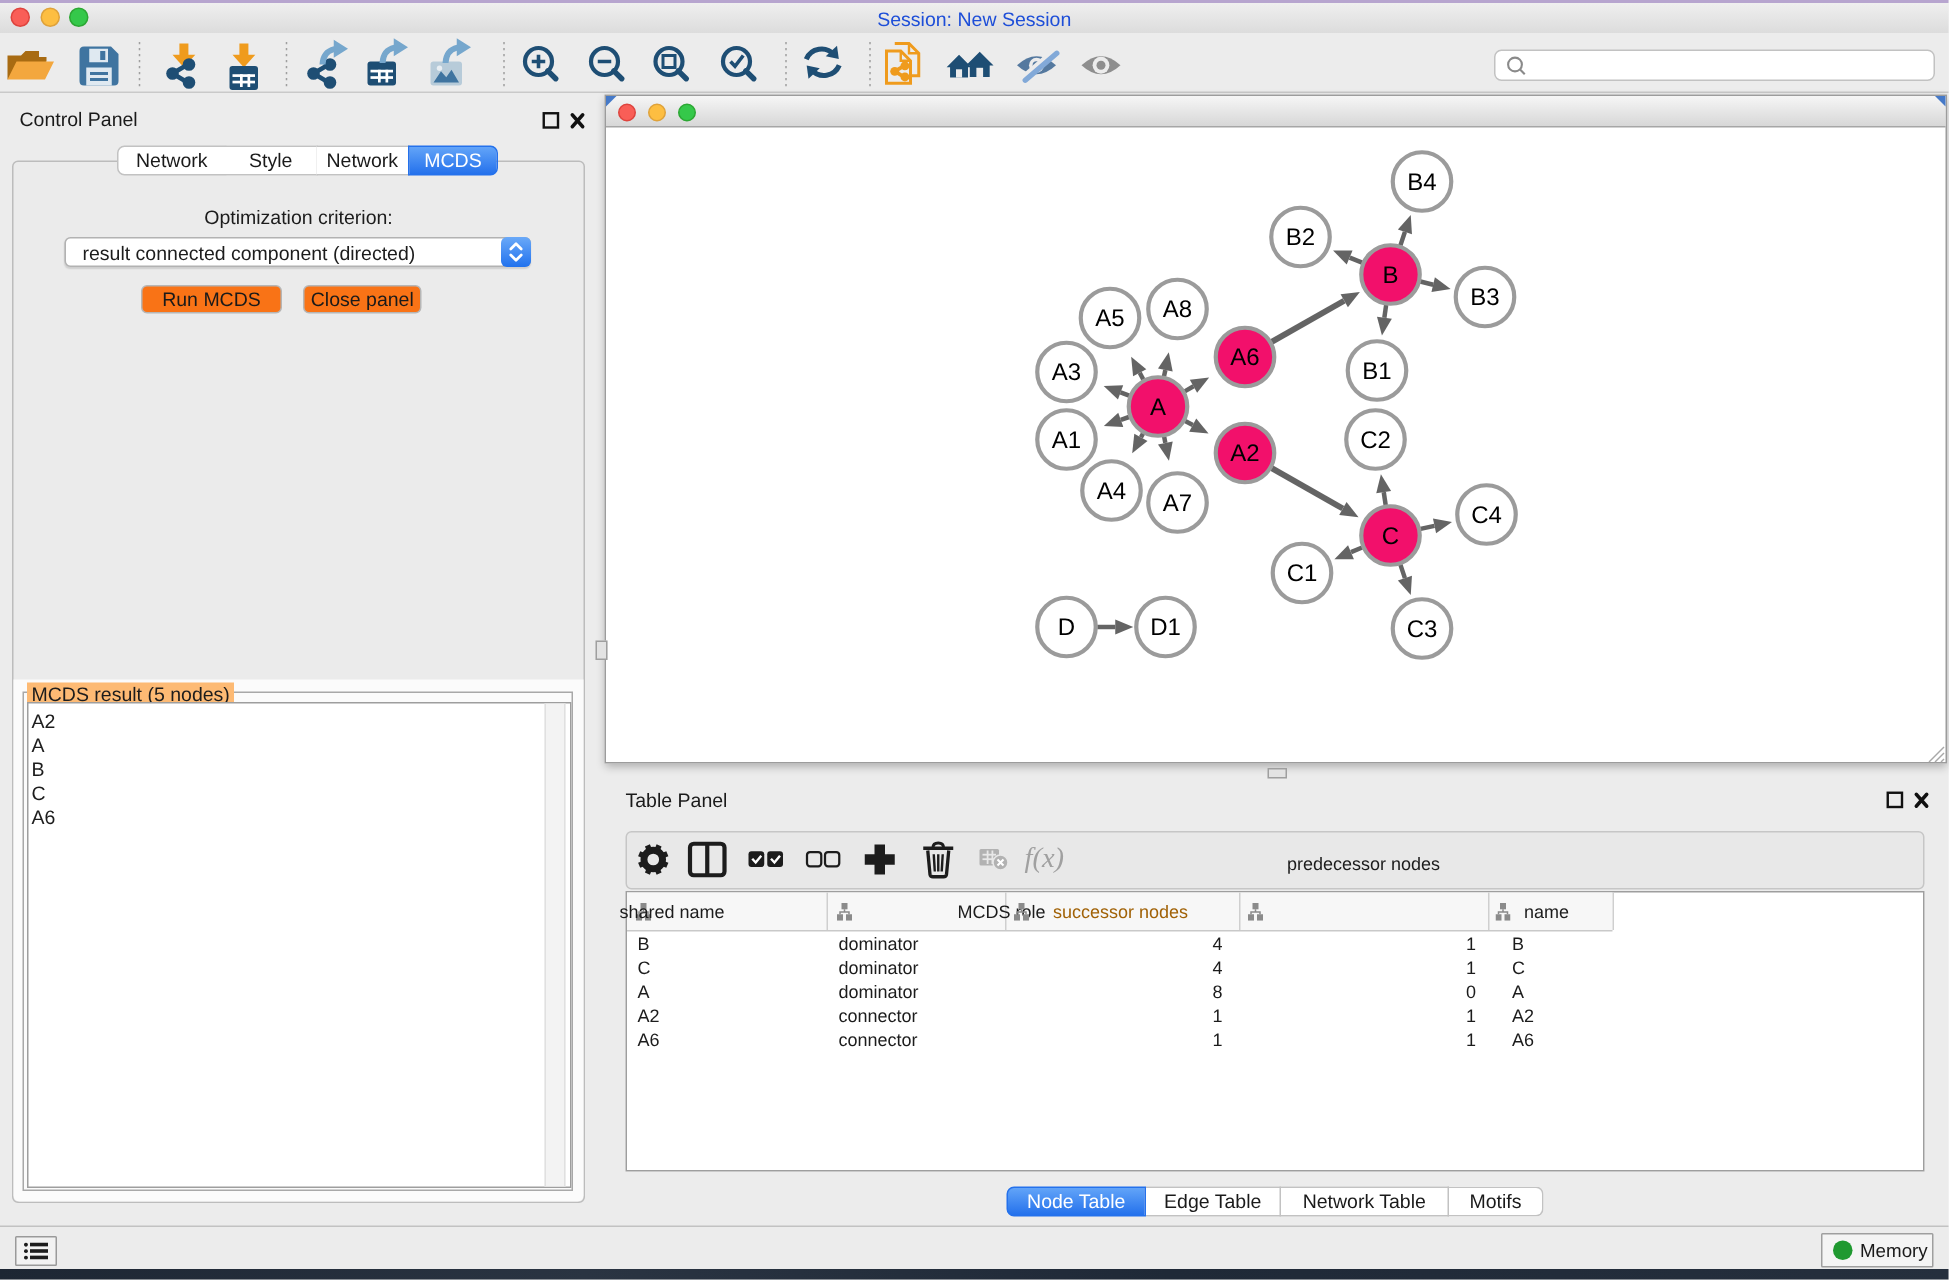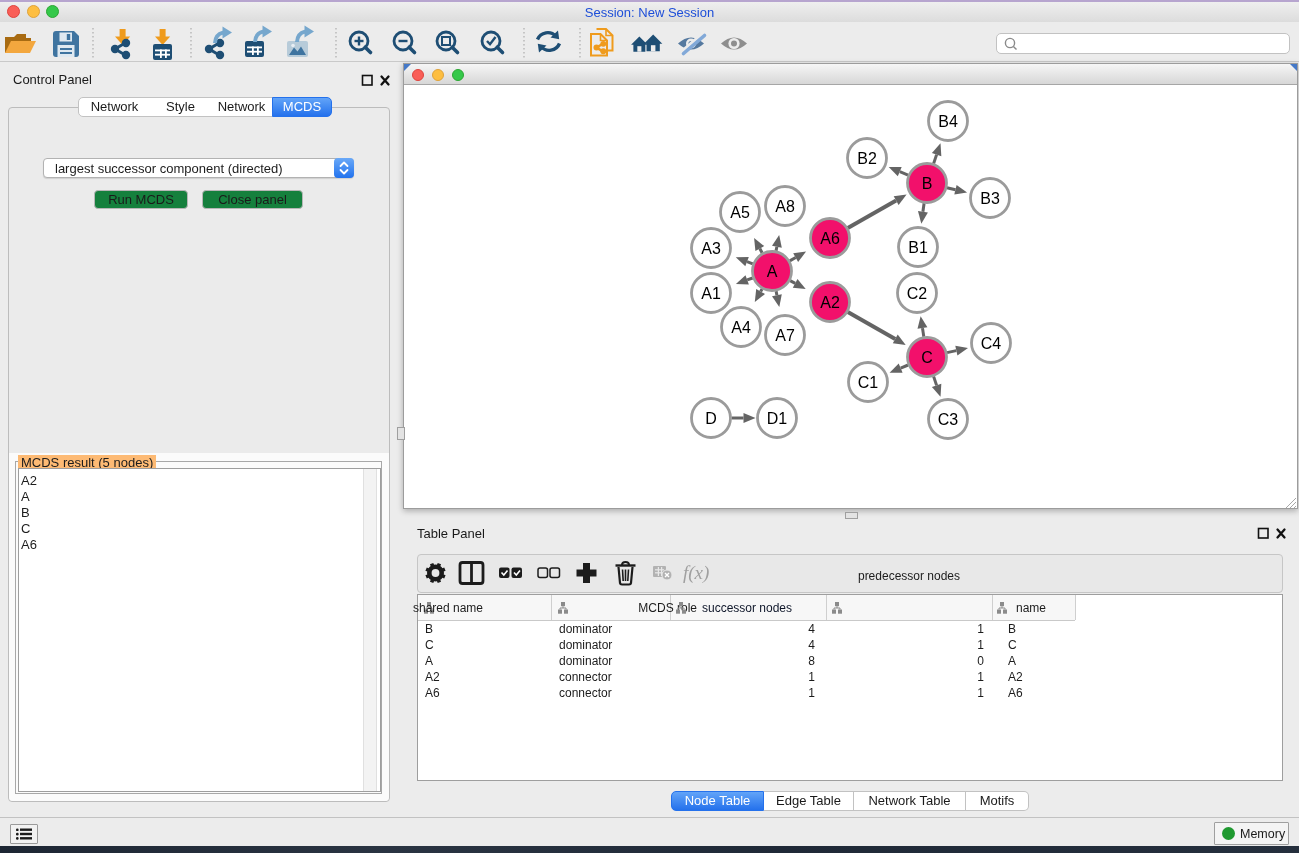--- a/index.html
+++ b/index.html
@@ -1,20 +1,20 @@
 <!DOCTYPE html>
 <html><head><meta charset="utf-8"><style>
 *{margin:0;padding:0;box-sizing:border-box}
 body{width:1299px;height:853px;overflow:hidden}
 #root{position:relative;width:1299px;height:853px;background:#ececec;font-family:"Liberation Sans",sans-serif;color:#1c1c1c}
 .abs{position:absolute}
 .tl{position:absolute;width:12px;height:12px;border-radius:50%}
 .tab{position:absolute;background:#fff;border:1px solid #c2c2c2;font-size:13px;color:#1a1a1a;text-align:center;line-height:18px;height:20px}
 .tabsel{background:linear-gradient(#62a4f8,#2471ec);color:#fff;border-color:#2471ec}
-.btn{position:absolute;background:#15803d;border:1px solid #b6b6b6;border-radius:4px;font-size:13px;text-align:center;color:#1a1a1a}
+.btn{position:absolute;background:#f97316;border:1px solid #b6b6b6;border-radius:4px;font-size:13px;text-align:center;color:#1a1a1a}
 </style></head><body>
 <div id="root">
 <div class="abs" style="left:0;top:0;width:1299px;height:2px;background:#b7a5cf"></div>
 <div class="abs" style="left:0;top:2px;width:1299px;height:20px;background:linear-gradient(#efefef,#dcdcdc)"></div>
 <div class="tl" style="width:13px;height:13px;left:7px;top:5px;background:#f95e57;border:1px solid #de443e"></div>
 <div class="tl" style="width:13px;height:13px;left:27px;top:5px;background:#fdbe41;border:1px solid #dfa23a"></div>
 <div class="tl" style="width:13px;height:13px;left:46px;top:5px;background:#35c84a;border:1px solid #2ca733"></div>
 <div class="abs" style="left:0;top:5px;width:1299px;text-align:center;font-size:13px;color:#1d4ed8">Session: New Session</div>
 <div class="abs" style="left:0;top:22px;width:1299px;height:40px;background:#ececec;border-bottom:1px solid #c9c9c9"></div>
 <svg class="abs" style="left:0;top:22px" width="790" height="41" fill="none">
@@ -155,29 +155,30 @@
     <svg class="abs" style="left:361px;top:74px" width="32" height="14">
       <rect x="1.5" y="1.5" width="9.5" height="9.5" fill="none" stroke="#111" stroke-width="1.6"></rect>
       <path d="M20.5 2.5 L27.5 10.5 M27.5 2.5 L20.5 10.5" stroke="#111" stroke-width="2.3" stroke-linecap="round"></path>
     </svg>
     <div class="abs" style="left:8px;top:107px;width:382px;height:695px;border:1px solid #bcbcbc;border-radius:4px;background:#ebebeb"></div>
     <div class="abs" style="left:9px;top:453px;width:380px;height:348px;background:#fbfbfb;border-radius:0 0 4px 4px"></div>
     <div class="tab" style="left:78px;top:97px;width:73px;border-radius:5px 0 0 5px">Network</div>
     <div class="tab" style="left:150px;top:97px;width:62px;border-left:none">Style</div>
     <div class="tab" style="left:211px;top:97px;width:62px;border-left:none">Network</div>
     <div class="tab tabsel" style="left:272px;top:97px;width:60px;border-radius:0 5px 5px 0">MCDS</div>
+    <div class="abs" style="left:8px;top:137px;width:382px;text-align:center;font-size:13px">Optimization criterion:</div>
     <div class="abs" style="left:43px;top:158px;width:311px;height:20px;background:#fff;border:1px solid #b2b2b2;border-radius:4px;box-shadow:0 1px 1px rgba(0,0,0,0.12)"></div>
-    <div class="abs" style="left:55px;top:161px;font-size:13px">largest successor component (directed)</div>
+    <div class="abs" style="left:55px;top:161px;font-size:13px">result connected component (directed)</div>
     <div class="abs" style="left:334px;top:158px;width:20px;height:20px;background:linear-gradient(#6aa9f8,#2172ee);border-radius:4px;"></div>
     <svg class="abs" style="left:334px;top:158px" width="20" height="20" fill="none" stroke="#fff" stroke-width="1.8" stroke-linecap="round" stroke-linejoin="round">
       <path d="M6.5 8 L10 4.5 L13.5 8"></path>
       <path d="M6.5 12 L10 15.5 L13.5 12"></path>
     </svg>
     <div class="btn" style="left:94px;top:190px;width:94px;height:19px;line-height:17px">Run MCDS</div>
-    <div class="btn" style="left:202px;top:190px;width:101px;height:19px;line-height:17px">Close panel</div>
+    <div class="btn" style="left:202px;top:190px;width:79px;height:19px;line-height:17px">Close panel</div>
     <div class="abs" style="left:15px;top:461px;width:367px;height:333px;border:1px solid #a8a8a8"></div>
     <div class="abs" style="left:18px;top:455px;font-size:13px;background:#fdba74;padding:0 3px">MCDS result (5 nodes)</div>
     <div class="abs" style="left:18px;top:468px;width:363px;height:324px;background:#fff;border:1px solid #9e9e9e"></div>
     <div class="abs" style="left:363px;top:469px;width:14px;height:322px;background:#f3f3f3;border-left:1px solid #e0e0e0;border-right:1px solid #e0e0e0"></div>
     <div class="abs" style="left:21px;top:473px;font-size:13px;line-height:16px">
       <div style="height:16px">A2</div>
       <div style="height:16px">A</div>
       <div style="height:16px">B</div>
       <div style="height:16px">C</div>
       <div style="height:16px">A6</div>
@@ -349,21 +350,21 @@
       <rect x="6" y="7.5" width="4" height="4.2" fill="#8b8b8b"></rect>
       <path d="M5 4.2 L5 6 M2 7.5 L2 6 L8 6 L8 7.5" stroke="#8b8b8b" stroke-width="1" fill="none"></path>
     </svg>
     <div class="abs" style="left:517px;top:601px;width:180px;text-align:right;font-size:12px;color:#1c1c1c">MCDS role</div>
     <svg class="abs" style="left:676px;top:602px" width="10" height="12">
       <rect x="3" y="0" width="4" height="4.2" fill="#8b8b8b"></rect>
       <rect x="0" y="7.5" width="4" height="4.2" fill="#8b8b8b"></rect>
       <rect x="6" y="7.5" width="4" height="4.2" fill="#8b8b8b"></rect>
       <path d="M5 4.2 L5 6 M2 7.5 L2 6 L8 6 L8 7.5" stroke="#8b8b8b" stroke-width="1" fill="none"></path>
     </svg>
-    <div class="abs" style="left:657px;top:601px;width:180px;text-align:center;font-size:12px;color:#0f172a">successor nodes</div>
+    <div class="abs" style="left:657px;top:601px;width:180px;text-align:center;font-size:12px;color:#a16207">successor nodes</div>
     <svg class="abs" style="left:832px;top:602px" width="10" height="12">
       <rect x="3" y="0" width="4" height="4.2" fill="#8b8b8b"></rect>
       <rect x="0" y="7.5" width="4" height="4.2" fill="#8b8b8b"></rect>
       <rect x="6" y="7.5" width="4" height="4.2" fill="#8b8b8b"></rect>
       <path d="M5 4.2 L5 6 M2 7.5 L2 6 L8 6 L8 7.5" stroke="#8b8b8b" stroke-width="1" fill="none"></path>
     </svg>
     <div class="abs" style="left:819px;top:569px;width:180px;text-align:center;font-size:12px;color:#1c1c1c">predecessor nodes</div>
     <svg class="abs" style="left:997px;top:602px" width="10" height="12">
       <rect x="3" y="0" width="4" height="4.2" fill="#8b8b8b"></rect>
       <rect x="0" y="7.5" width="4" height="4.2" fill="#8b8b8b"></rect>

